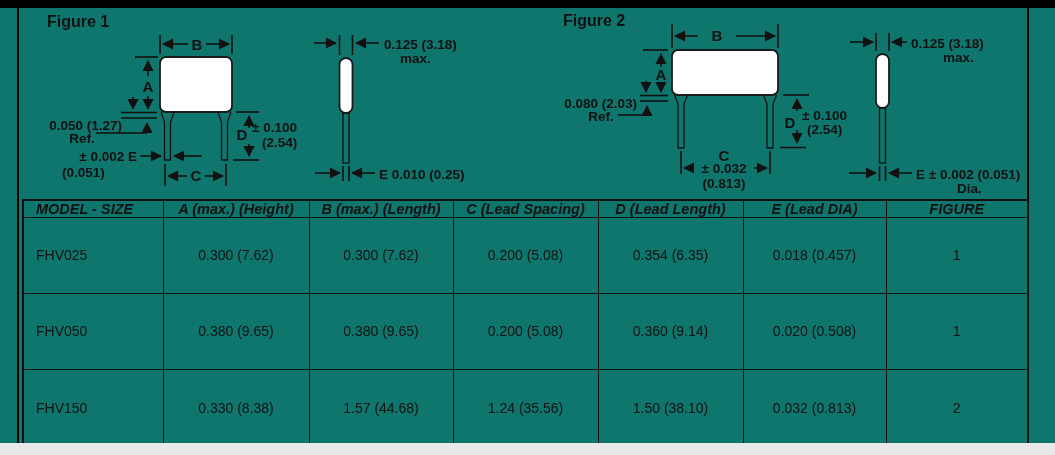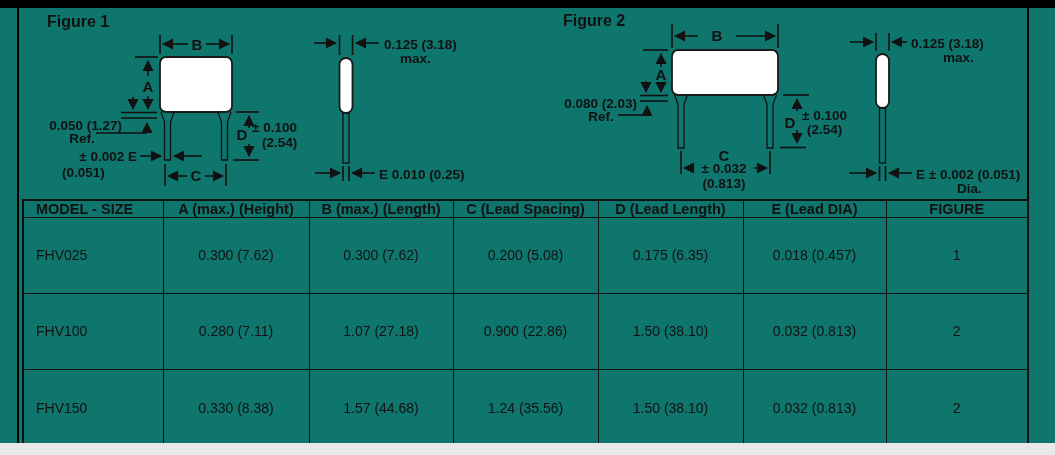--- a/index.html
+++ b/index.html
@@ -26,21 +26,21 @@
   table.dims {
     border-collapse:collapse; table-layout:fixed;
     width:1005px; height:249px;
     font:14px "Liberation Sans", sans-serif; color:#111;
     border:2.5px solid #111;
   }
   table.dims th, table.dims td {
     border:1.5px solid #111; text-align:center; padding:0; overflow:hidden;
     white-space:nowrap;
   }
-  table.dims th { font-size:14.5px; font-weight:bold; }
+  table.dims th { font-size:14.5px; font-weight:bold;font-style:italic; }
   table.dims .model { text-align:left; padding-left:12px; }
 </style>
 </head>
 <body>
 
 <div class="page">
   <div class="top-bar"></div>
   <div class="rule-v rule-left"></div>
   <div class="rule-v rule-right"></div>
 
@@ -203,32 +203,32 @@
           <th>E (Lead DIA)</th>
           <th>FIGURE</th>
         </tr>
       </thead>
       <tbody>
           <tr>
             <td class="model">FHV025</td>
             <td>0.300 (7.62)</td>
             <td>0.300 (7.62)</td>
             <td>0.200 (5.08)</td>
-            <td>0.175 (6.35)</td>
+            <td>0.354 (6.35)</td>
             <td>0.018 (0.457)</td>
             <td>1</td>
           </tr>
           <tr>
-            <td class="model">FHV100</td>
-            <td>0.280 (7.11)</td>
-            <td>1.07 (27.18)</td>
-            <td>0.900 (22.86)</td>
-            <td>1.50 (38.10)</td>
-            <td>0.032 (0.813)</td>
-            <td>2</td>
+            <td class="model">FHV050</td>
+            <td>0.380 (9.65)</td>
+            <td>0.380 (9.65)</td>
+            <td>0.200 (5.08)</td>
+            <td>0.360 (9.14)</td>
+            <td>0.020 (0.508)</td>
+            <td>1</td>
           </tr>
           <tr>
             <td class="model">FHV150</td>
             <td>0.330 (8.38)</td>
             <td>1.57 (44.68)</td>
             <td>1.24 (35.56)</td>
             <td>1.50 (38.10)</td>
             <td>0.032 (0.813)</td>
             <td>2</td>
           </tr>

